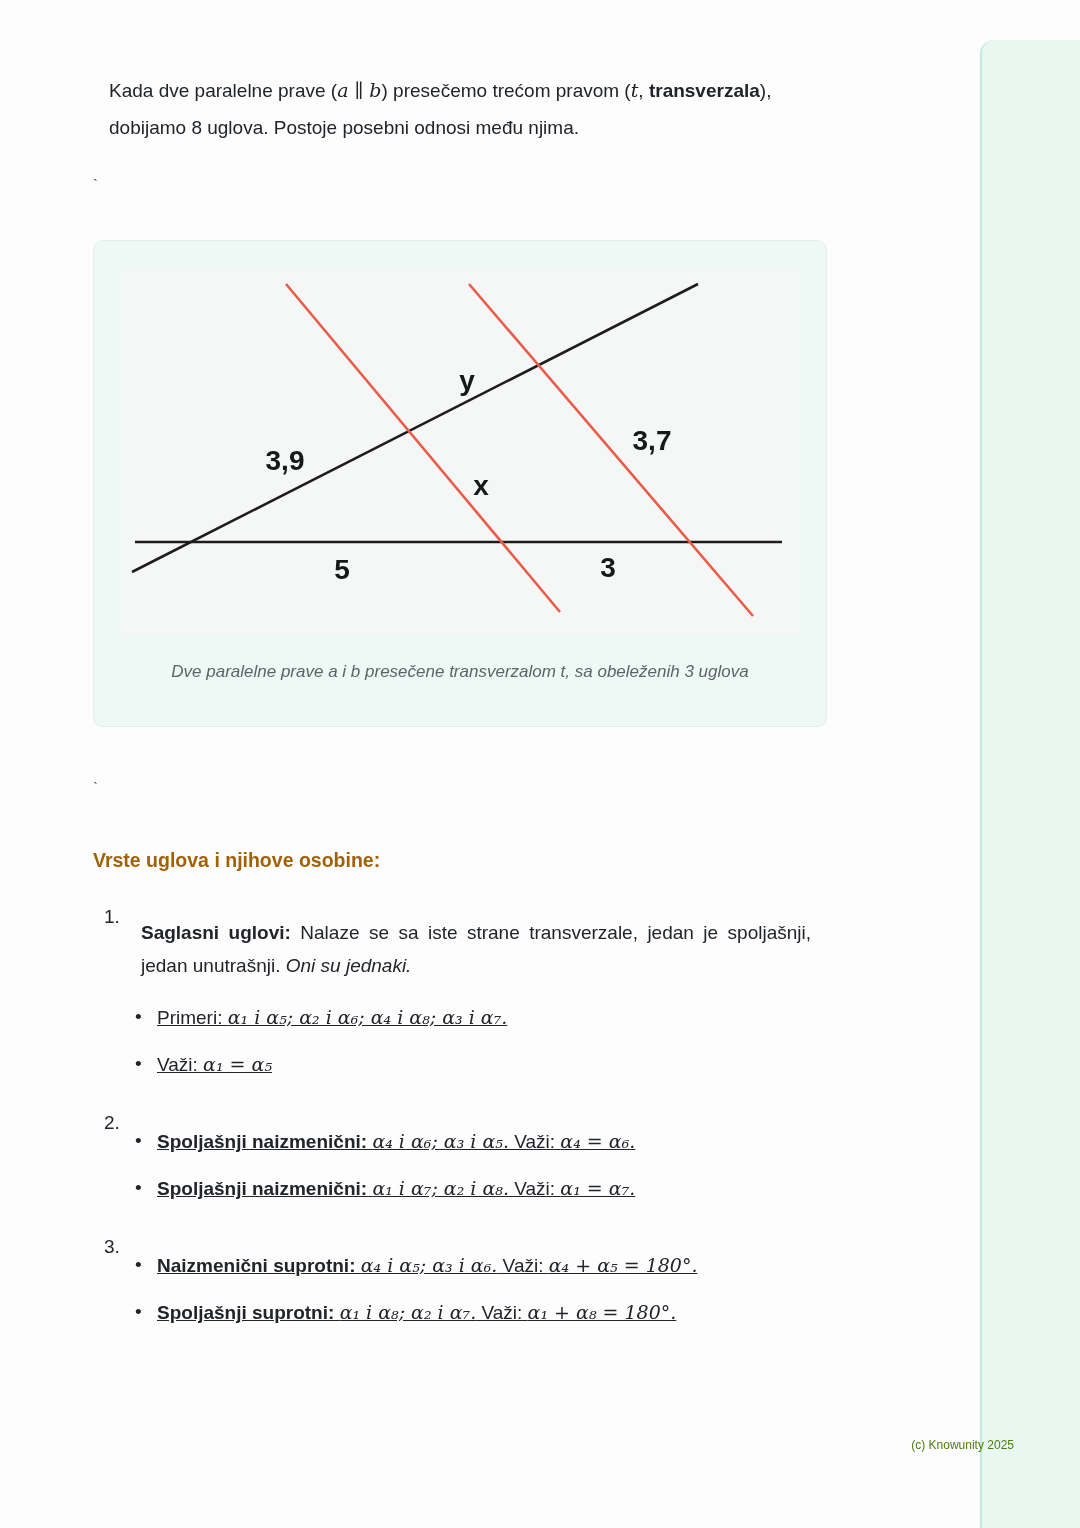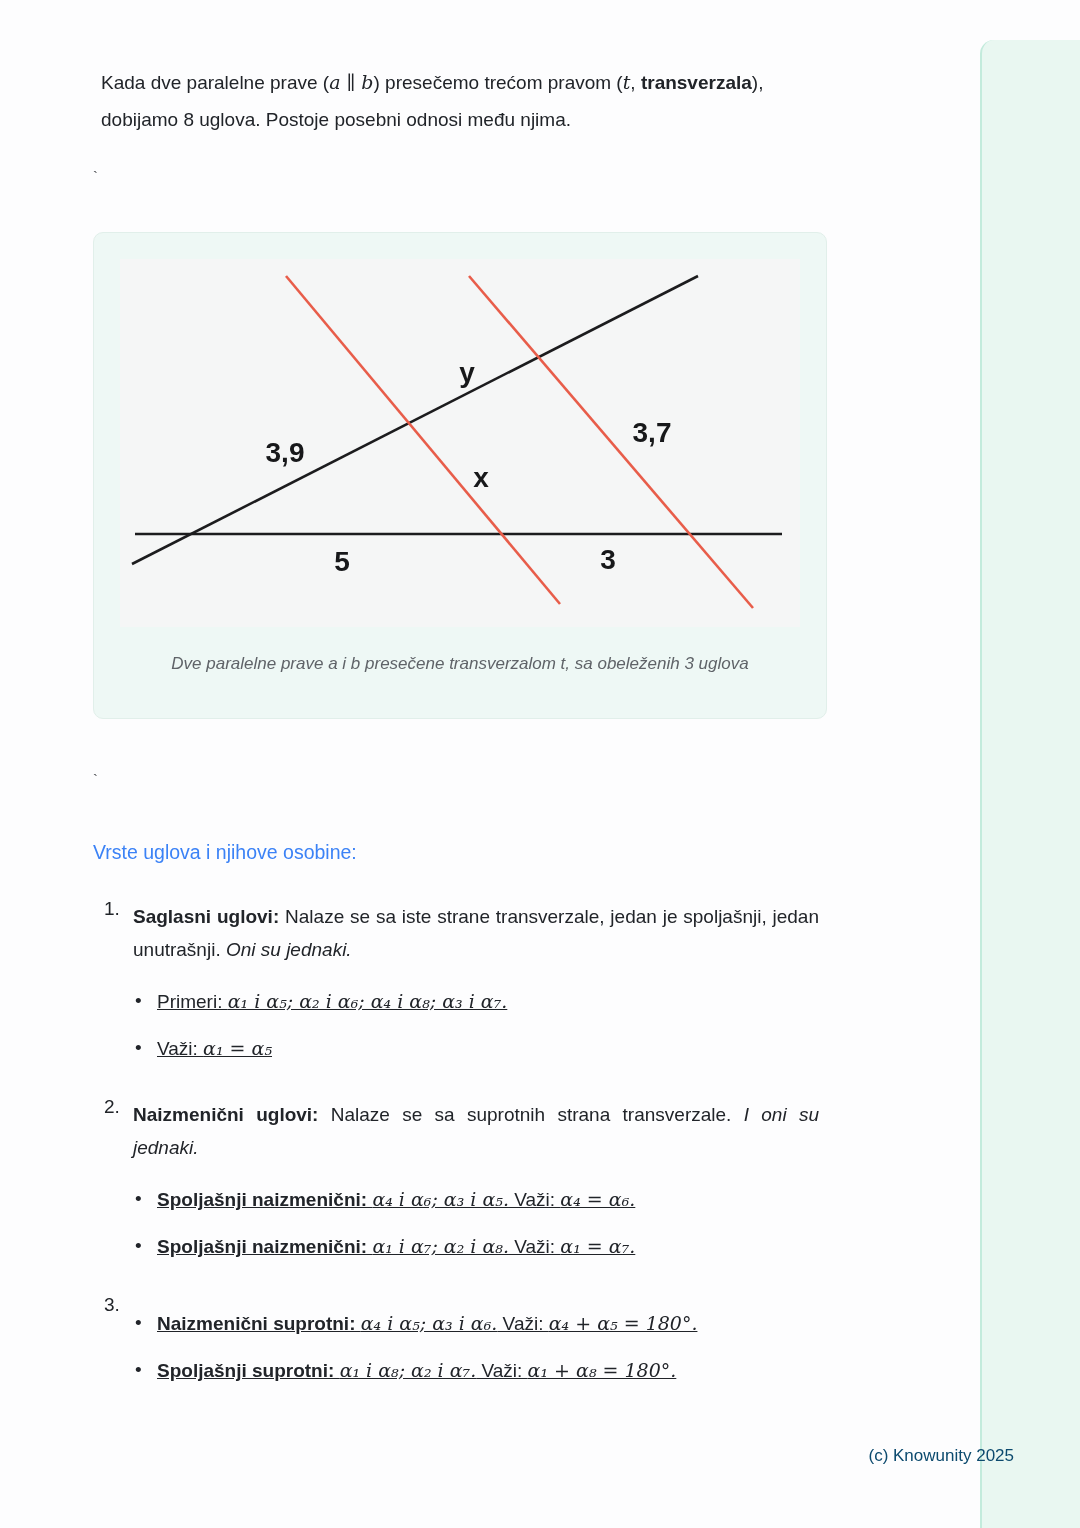--- a/index.html
+++ b/index.html
@@ -24,21 +24,21 @@
     border-left:2px solid #c3ebdc;
     border-top-left-radius:14px;
   }
   .content {
     position:absolute;
     left:93px; top:56px;
     width:734px;
     color:#212429;
   }
   .intro {
-    margin:8px;
+    margin:16px;
     font-size:19px;
     line-height:37px;
   }
   .math {
     font-family:"DejaVu Serif","DejaVu Sans",serif;
     font-style:italic;
   }
   .tick {
     margin-top:30px;
     height:24px;
@@ -70,56 +70,56 @@
   .caption {
     margin:27px 0 0;
     text-align:center;
     font-style:italic;
     color:#5f6368;
     font-size:17px;
   }
   .section-heading {
     margin:46px 0 0;
     font-size:19.5px;
-    font-weight:400;
-    color:#3b82f6;
+    font-weight:700;
+    color:#a16207;
   }
   .olist { margin:28px 0 0; }
   .list-item { display:flex; }
   .list-item:not(:first-child) { margin-top:26px; }
   .list-item .num {
     flex:none;
     width:32px;
     padding-left:11px;
     font-size:19px;
     line-height:33px;
   }
   .item-text { flex:1; }
   .item-para {
-    margin:8px;
+    margin:16px;
     font-size:19px;
     line-height:33px;
     text-align:justify;
   }
   .bullets { list-style:none; margin:20px 0 0; padding:0; }
   .bullet { display:flex; font-size:19px; line-height:30px; }
   .bullet:not(:first-child) { margin-top:16px; }
   .bullet .dot {
     flex:none;
     width:22px;
     margin-left:10px;
     font-size:19px;
   }
   .bullet-text { flex:1;text-decoration:underline; }
   .footer {
     position:absolute;
     right:66px;
-    bottom:62px;
-    font-size:17px;
-    color:#0c4a6e;
+    bottom:76px;
+    font-size:12px;
+    color:#4d7c0f;
     z-index:2;
   }
 </style>
 </head>
 <body>
 
 <div class="page">
   <div class="accent-bar"></div>
 
   <div class="content">
@@ -165,23 +165,20 @@
               <span class="dot">•</span>
               <span class="bullet-text"><b></b><span>Važi: </span><span class="math">α₁ = α₅</span><span></span><span class="math"></span></span>
             </li>
           </ul>
         </div>
       </div>
 
       <div class="list-item">
         <span class="num">2.</span>
         <div class="item-text">
-          <p class="item-para"><b>Naizmenični uglovi:</b>
-            <span>Nalaze se sa suprotnih strana transverzale.</span>
-            <i>I oni su jednaki.</i></p>
           <ul class="bullets">
             <li class="bullet">
               <span class="dot">•</span>
               <span class="bullet-text"><b>Spoljašnji naizmenični: </b><span></span><span class="math">α₄ i α₆; α₃ i α₅.</span><span> Važi: </span><span class="math">α₄ = α₆.</span></span>
             </li>
             <li class="bullet">
               <span class="dot">•</span>
               <span class="bullet-text"><b>Spoljašnji naizmenični: </b><span></span><span class="math">α₁ i α₇; α₂ i α₈.</span><span> Važi: </span><span class="math">α₁ = α₇.</span></span>
             </li>
           </ul>

